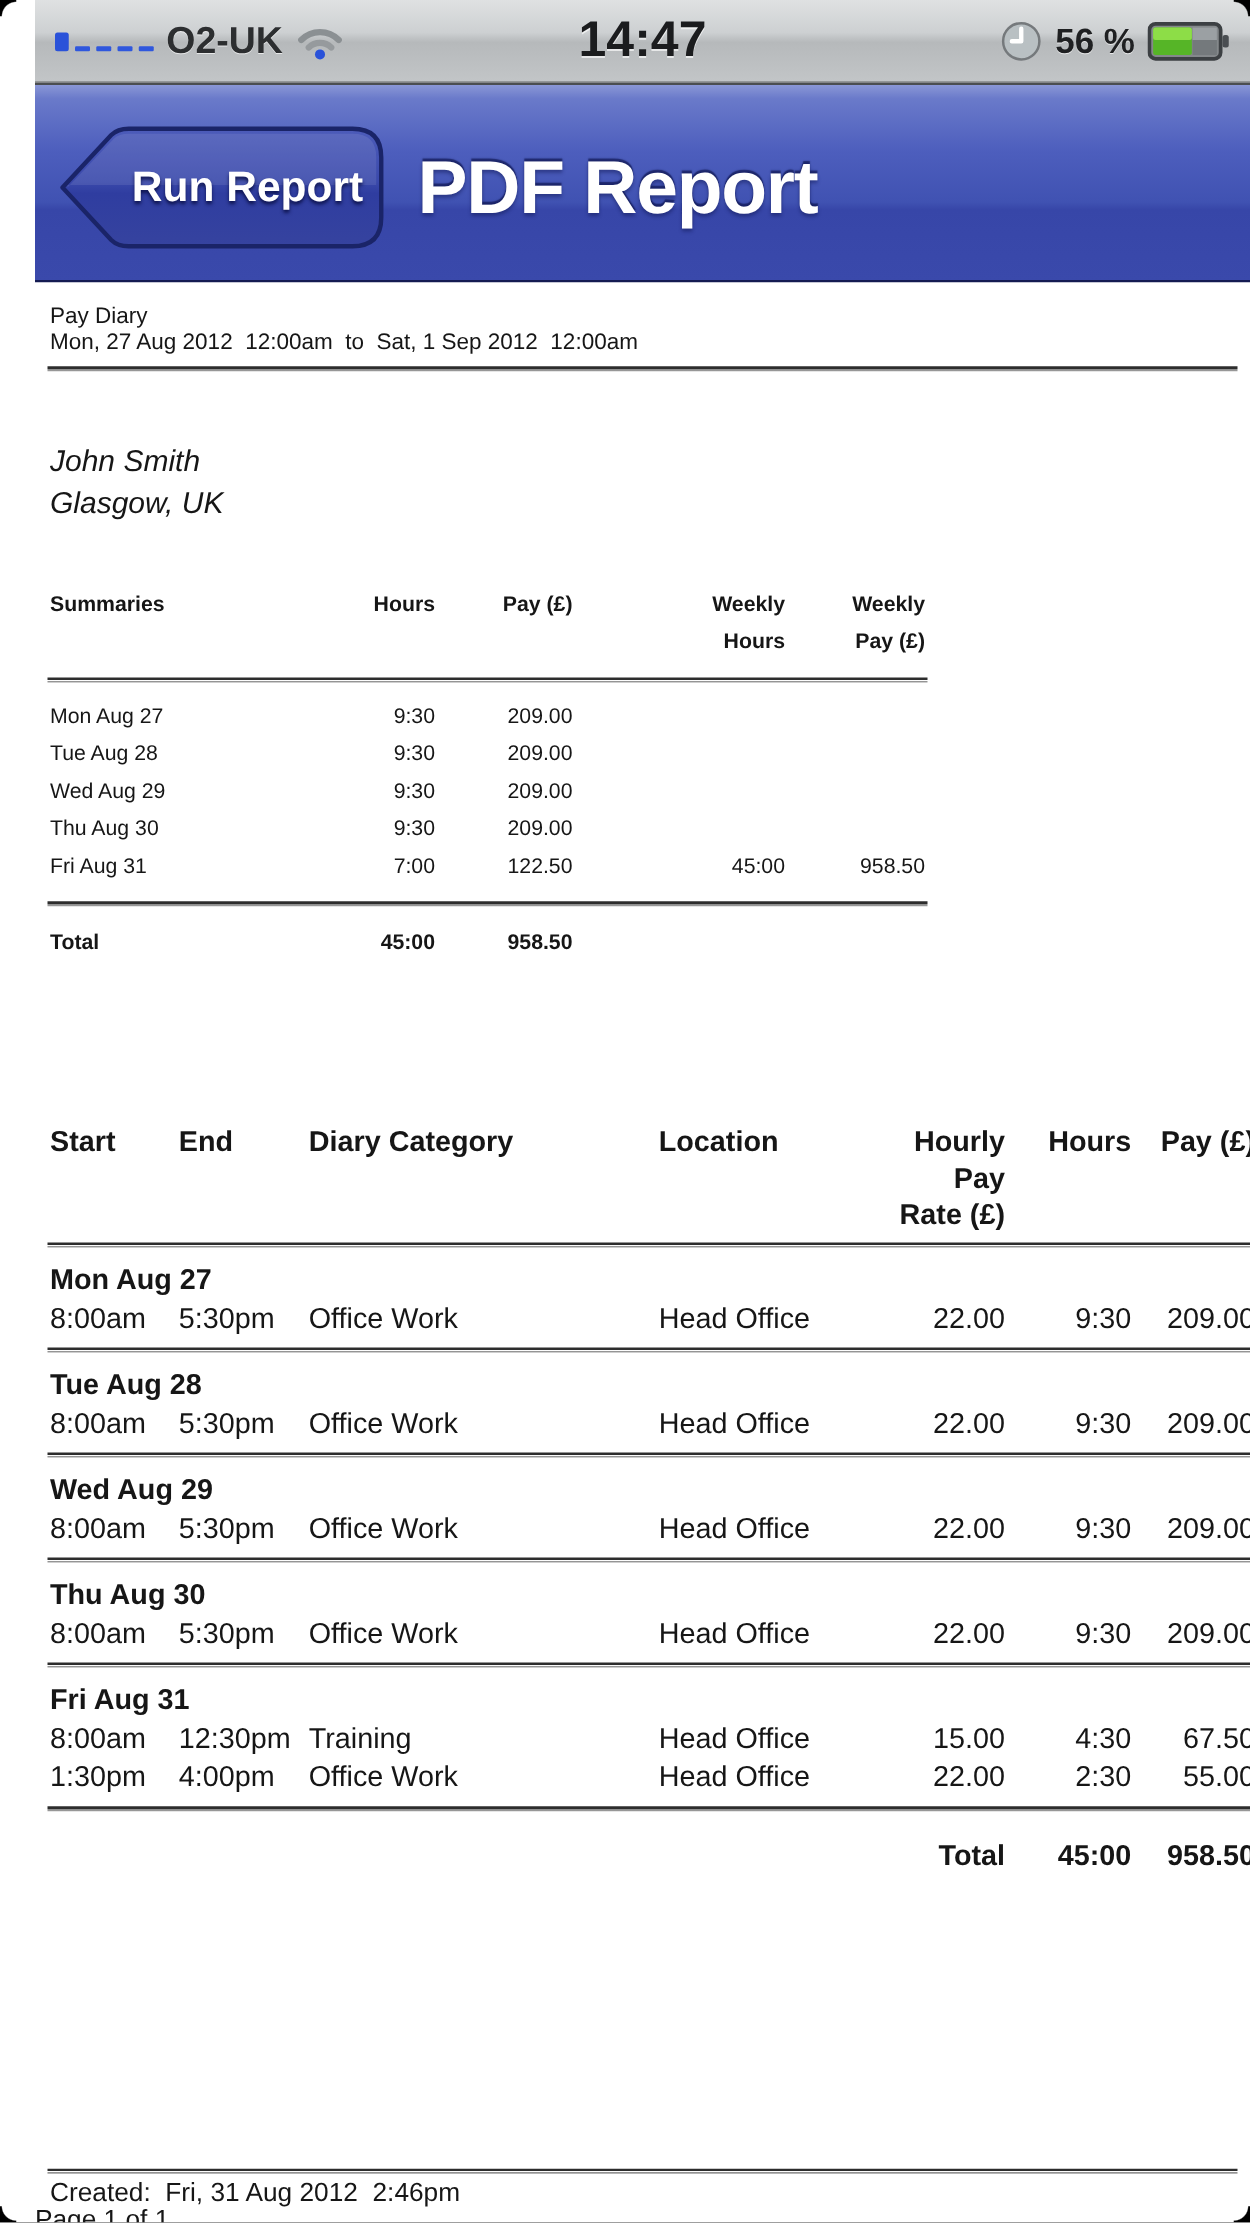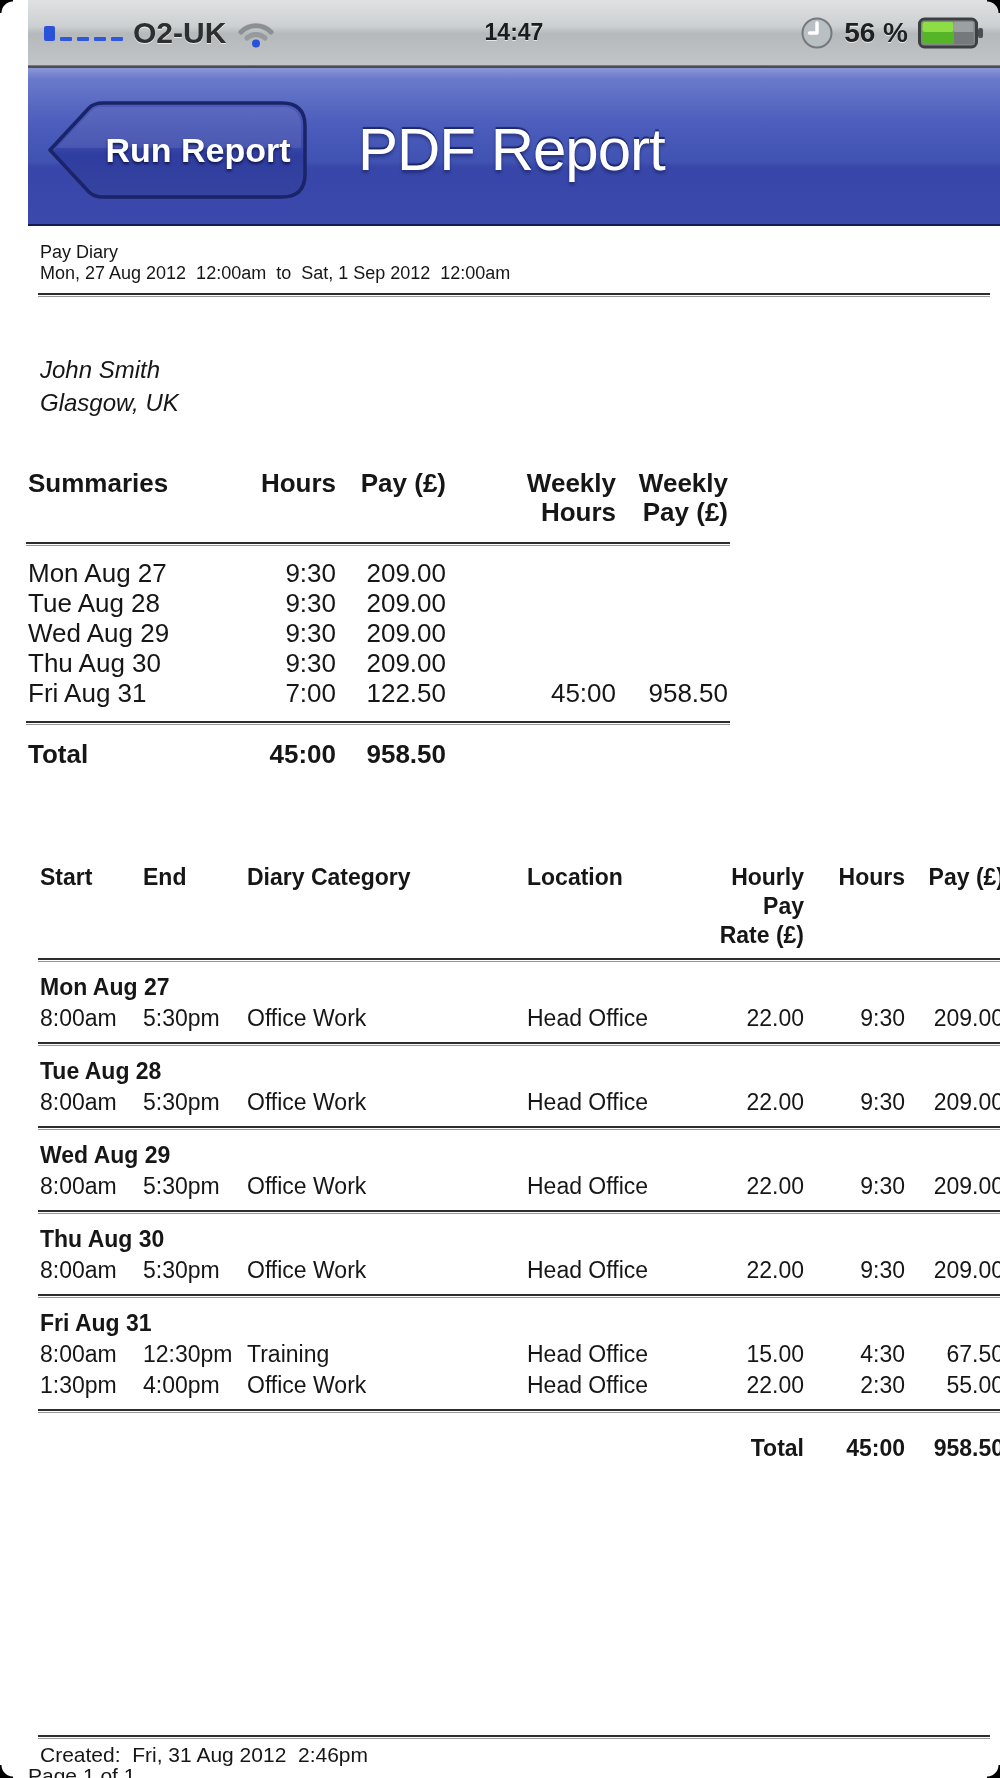--- a/index.html
+++ b/index.html
@@ -10,21 +10,21 @@
   .status-bar {
     height:66px; position:relative;
     background:linear-gradient(180deg,#dfe1e2 0%,#cdd0d2 40%,#b6b9bb 52%,#c2c5c7 100%);
     border-bottom:1px solid #76797b;
     display:flex; align-items:center; justify-content:space-between;
     padding:0 16px;
   }
   .sb-left, .sb-right { display:flex; align-items:center; gap:10px; z-index:2; }
   .sb-time {
     position:absolute; left:0; right:0; text-align:center;
-    font-size:23px; font-weight:700; color:#1b1c1e;
+    font-size:40px; font-weight:700; color:#1b1c1e;
     text-shadow:0 1px 0 rgba(255,255,255,0.65);
   }
   .carrier { font-size:30px; font-weight:700; color:#2c2e30; text-shadow:0 1px 0 rgba(255,255,255,0.65); }
   .batt-pct { font-size:28px; font-weight:700; color:#1f2022; text-shadow:0 1px 0 rgba(255,255,255,0.65); }
   .signal { display:flex; align-items:flex-end; gap:5px; height:18px; padding-bottom:1px; }
   .sig-on  { width:11px; height:15px; background:#2a52d9; border-radius:2px; }
   .sig-off { width:12px; height:4px; background:#2f57dd; border-radius:1px; }
 
   
   .nav-bar {
@@ -36,54 +36,54 @@
   .back-btn { position:absolute; left:16px; top:32px; width:268px; height:100px; cursor:pointer; }
   .back-btn svg { position:absolute; left:0; top:0; }
   .back-label {
     position:absolute; left:52px; right:12px; top:0; height:100px;
     display:flex; align-items:center; justify-content:center;
     font-size:34px; font-weight:700; color:#fff;
     text-shadow:0 2px 3px rgba(10,16,70,0.9);
     white-space:nowrap;
   }
   .nav-title {
-    position:absolute; left:330px; top:32px; height:100px; line-height:100px;
-    font-size:60px; font-weight:400; color:#fff; letter-spacing:-1px;
+    position:absolute; left:306px; top:32px; height:100px; line-height:100px;
+    font-size:60px; font-weight:700; color:#fff; letter-spacing:-1px;
     text-shadow:0 -2px 1px rgba(15,22,80,0.75), 0 3px 3px rgba(15,22,80,0.45);
     white-space:nowrap;
   }
 
   
   .pdf-viewport { position:relative; height:1548px; background:#fff; color:#161616; }
   .rule { height:4px; background:linear-gradient(180deg,#2d2d2d 0%,#2d2d2d 52%,#fdfdfd 52%,#fdfdfd 64%,#8f8f8f 64%,#9d9d9d 100%); }
   .rule-full { margin:0 10px; }
   .rule-sum { margin-left:10px; width:704px; }
 
   .doc-header { display:flex; justify-content:flex-end; align-items:baseline; padding:16px 12px 0 12px; font-size:18px;flex-direction:column; }
   .doc-dates { white-space:pre; }
   .doc-header + .rule-full { margin-top:9px; }
 
   .person { margin:56px 0 0 12px; font-style:italic; font-size:24px; line-height:33px; }
 
-  .sum-grid { width:700px; font-size:26px; }
+  .sum-grid { margin-left:12px; width:700px; font-size:17px; }
   .sum-row { display:grid; grid-template-columns:168px 140px 110px 170px 112px; line-height:30px; }
   .sum-row > :nth-child(n+2) { text-align:right; }
   .sum-head { font-weight:700; line-height:29px; margin-top:50px; }
   .sum-head > div { white-space:pre-line; }
   .sum-grid .rule-sum { margin-left:-2px; }
   .sum-head-rule { margin-top:15px; }
   .sum-body { margin-top:12px; }
   .sum-bot-rule { margin-top:13px; }
   .sum-total { font-weight:700; margin-top:14px; }
 
   .det-grid { margin-left:12px; width:964px; font-size:23px; }
   .det-row { display:grid; grid-template-columns:103px 104px 280px 177px 100px 101px 99px; line-height:31px; }
   .det-row > :nth-child(n+5) { text-align:right; }
   .det-head { font-weight:700; line-height:29px; margin-top:94px; }
-  .det-head > div { white-space:pre-line; }
+  .det-head > div { white-space:pre-line;margin-top:36px; }
   .det-grid .rule, .day-rule { margin-left:-2px; width:980px; }
   .det-head-rule { margin-top:8px; }
   .day-title { font-weight:700; font-size:23px; line-height:26px; padding-top:12px; }
   .day-body { padding:3px 0 8px 0; }
   .det-total { font-weight:700; margin-top:20px; }
 
   .pdf-footer { position:absolute; left:0; right:0; bottom:0; font-size:21px; }
   .footer-row { position:relative; padding:4px 12px 7px 12px; }
   .footer-created { white-space:pre; }
   .footer-page { position:absolute; left:0; right:0; top:4px; text-align:left;margin-top:21px; }

